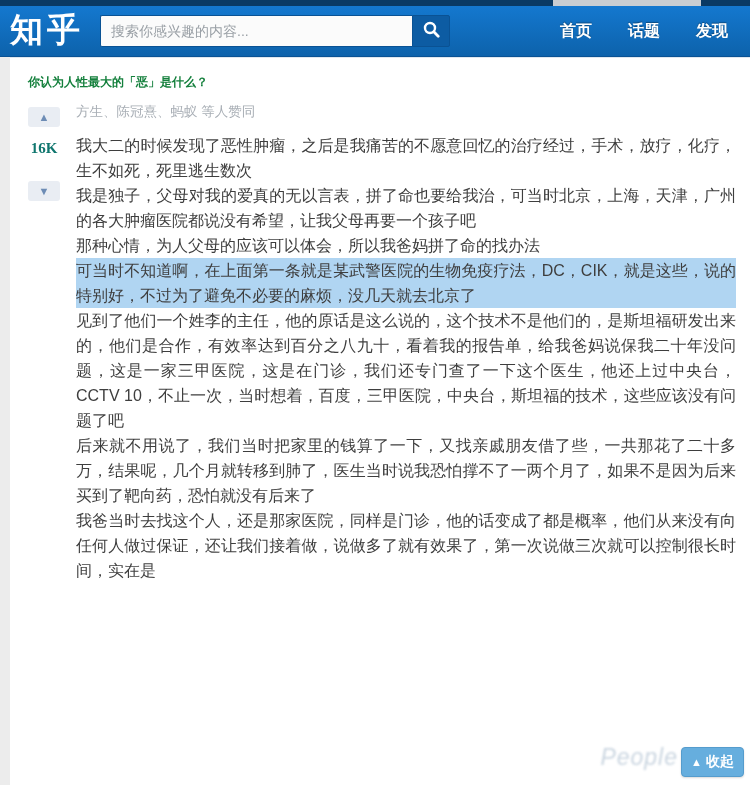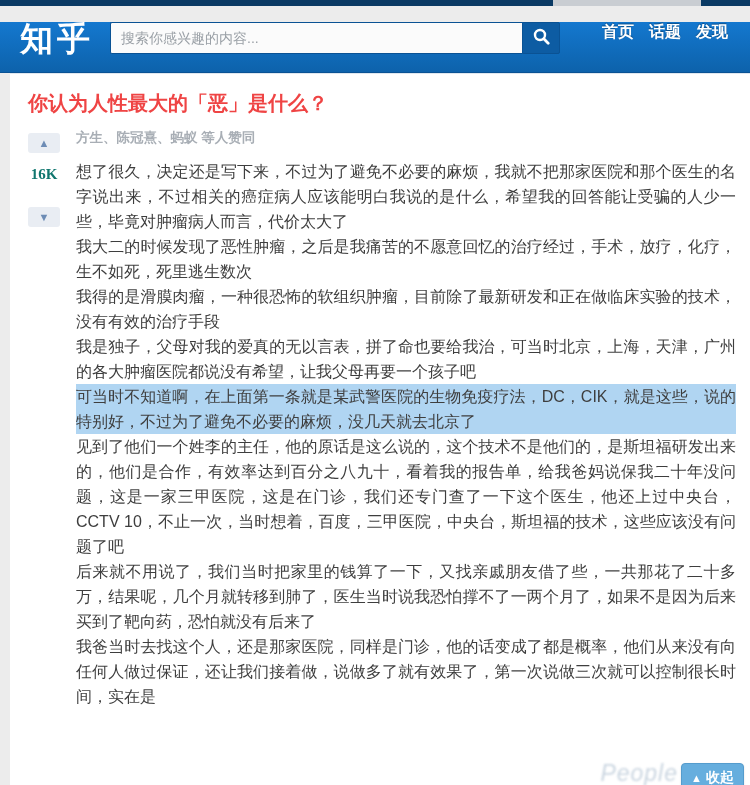--- a/index.html
+++ b/index.html
@@ -9,66 +9,65 @@
     background:#ececec;
   }
   
   .chrome-strip { height:6px; background:#0a3a64; position:relative; }
   .chrome-strip .seg { position:absolute; left:553px; top:0; width:148px; height:6px; background:#c9cdd2; }
 
   
   .header {
     height:51px;
     background:linear-gradient(#1478cf, #0d62ab);
-    display:flex; 
-    padding:0 16px 0 20px;
+    display:flex; align-items:center;
+    padding:0 16px 0 10px;
     border-bottom:1px solid #0a5294;
-    margin-top:16px;
   }
   .logo { color:#ffffff; font-size:33px; font-weight:bold; letter-spacing:4px; line-height:1; padding-bottom:4px; }
   .search-wrap { display:flex; margin-left:16px; }
   .search-input {
-    width:412px; height:32px;
+    width:312px; height:32px;
     border:1px solid #0a5294; border-right:none;
     border-radius:2px 0 0 2px;
     padding:0 10px; font-size:14px; color:#555;
     background:#fbfbfb; outline:none;
     font-family:"Liberation Sans","DejaVu Sans",sans-serif;
   }
   .search-input::placeholder { color:#9aa0a6; }
   .search-btn {
     width:38px; height:32px; background:#0d5ja3; background:#0d5ca3;
     border:1px solid #0a5294; border-radius:0 2px 2px 0;
     display:flex; align-items:center; justify-content:center; cursor:pointer;
   }
-  .nav { margin-left:auto; display:flex; gap:15px; margin-right:6px; }
+  .nav { margin-left:auto; display:flex; gap:36px; margin-right:6px; }
   .nav-item { color:#ffffff; font-weight:bold; font-size:16px; text-shadow:0 -1px 1px rgba(0,0,0,.35); cursor:pointer; }
 
   
   .page {
     position:relative;
     margin-left:10px;
     width:740px; height:728px;
     background:#ffffff;
     border-top:1px solid #dfe7ef;
     padding:14px 6px 6px 8px;
   }
-  .q-title { color:#ef4444; font-weight:bold; font-size:20px; margin:2px 0 12px 10px; }
+  .q-title { color:#15803d; font-weight:bold; font-size:12px; margin:2px 0 12px 10px; }
 
   .answer { display:flex; }
   .vote-col { width:52px; display:flex; flex-direction:column; align-items:center; padding-top:4px; flex:none; }
   .vote-btn {
     width:32px; height:20px; background:#e9edf3; border-radius:3px;
     color:#6d8cb5; font-size:11px; line-height:20px; text-align:center; cursor:pointer;
   }
   .vote-count { color:#0f766e; font-weight:bold; font-size:15px; margin:13px 0 24px;font-family:Liberation Serif, serif; }
 
   .main-col { flex:1; padding:0 8px 0 6px; }
   .summary { font-weight:bold; color:#2c2c2c; font-size:16px; margin:2px 0 8px; }
-  .voters { color:#a8aeb5; font-size:13.5px; margin-bottom:12px;font-weight:bold; }
+  .voters { color:#a8aeb5; font-size:13.5px; margin-bottom:12px; }
   .body p { font-size:16px; line-height:25px; color:#3e3e3e; text-align:justify; }
   .body p.highlight { background:#b0d5f2; }
 
   
   .watermark {
     position:absolute; right:72px; bottom:14px;
     color:#aebfd0; opacity:.65; font-size:23px; font-style:italic;
     filter:blur(1.2px); pointer-events:none; letter-spacing:1px;
   }
   .collapse-btn {
@@ -118,24 +117,23 @@
       </div>
       <div class="vote-count">16K</div>
       <div class="vote-btn">
         <span>▼</span>
       </div>
     </div>
 
     <div class="main-col">
       <div class="voters">方生、陈冠熹、蚂蚁 等人赞同</div>
       <div class="body">
-        <p>想了很久，决定还是写下来，不过为了避免不必要的麻烦，我就不把那家医院和那个医生的名字说出来，不过相关的癌症病人应该能明白我说的是什么，希望我的回答能让受骗的人少一些，毕竟对肿瘤病人而言，代价太大了</p>
         <p>我大二的时候发现了恶性肿瘤，之后是我痛苦的不愿意回忆的治疗经过，手术，放疗，化疗，生不如死，死里逃生数次</p>
-        <p>我得的是滑膜肉瘤，一种很恐怖的软组织肿瘤，目前除了最新研发和正在做临床实验的技术，没有有效的治疗手段</p>
         <p>我是独子，父母对我的爱真的无以言表，拼了命也要给我治，可当时北京，上海，天津，广州的各大肿瘤医院都说没有希望，让我父母再要一个孩子吧</p>
+        <p>那种心情，为人父母的应该可以体会，所以我爸妈拼了命的找办法</p>
         <p class="highlight">可当时不知道啊，在上面第一条就是某武警医院的生物免疫疗法，DC，CIK，就是这些，说的特别好，不过为了避免不必要的麻烦，没几天就去北京了</p>
         <p>见到了他们一个姓李的主任，他的原话是这么说的，这个技术不是他们的，是斯坦福研发出来的，他们是合作，有效率达到百分之八九十，看着我的报告单，给我爸妈说保我二十年没问题，这是一家三甲医院，这是在门诊，我们还专门查了一下这个医生，他还上过中央台，CCTV 10，不止一次，当时想着，百度，三甲医院，中央台，斯坦福的技术，这些应该没有问题了吧</p>
         <p>后来就不用说了，我们当时把家里的钱算了一下，又找亲戚朋友借了些，一共那花了二十多万，结果呢，几个月就转移到肺了，医生当时说我恐怕撑不了一两个月了，如果不是因为后来买到了靶向药，恐怕就没有后来了</p>
         <p>我爸当时去找这个人，还是那家医院，同样是门诊，他的话变成了都是概率，他们从来没有向任何人做过保证，还让我们接着做，说做多了就有效果了，第一次说做三次就可以控制很长时间，实在是</p>
       </div>
     </div>
   </div>
 
   <div class="watermark">People</div>
 

